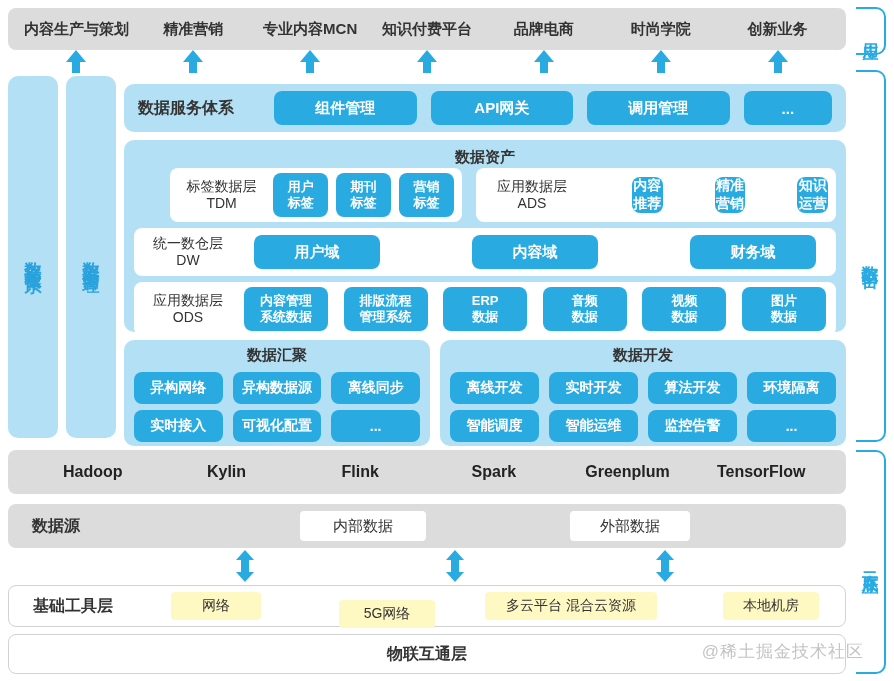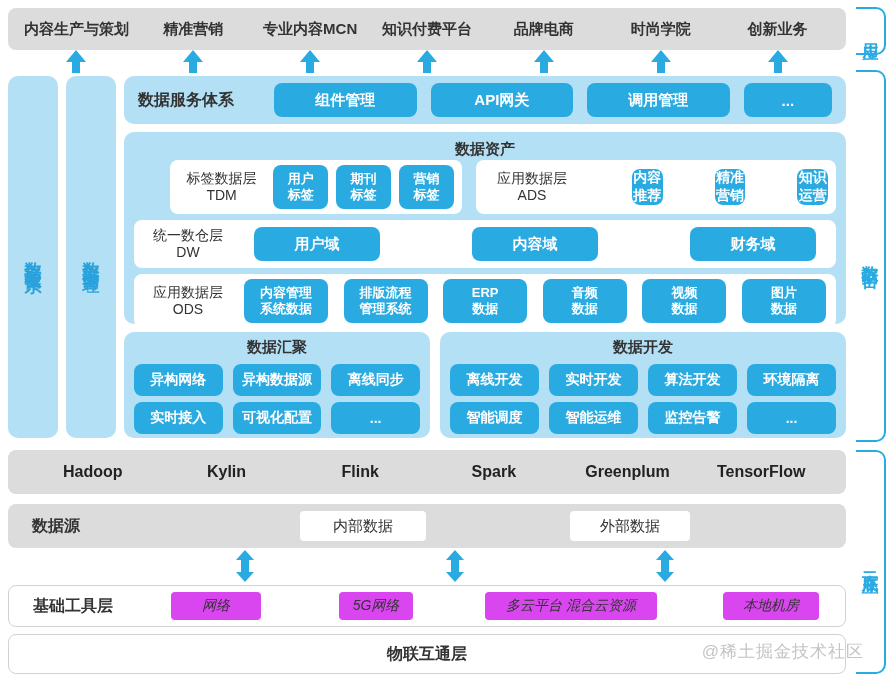--- a/index.html
+++ b/index.html
@@ -21,21 +21,21 @@
   .up-arrow .stem { width:8px; height:11px; background:#29abe2; }
 
   
   .vbar { position:absolute; top:76px; width:50px; height:362px; background:#b3e0f5; border-radius:10px;
     display:flex; align-items:center; justify-content:center; }
   .vbar span { writing-mode:vertical-rl; text-orientation:upright; font-size:17px; font-weight:bold;
     color:#2aa2dc; letter-spacing:3px; }
   .vbar1 { left:8px; } .vbar2 { left:66px; }
 
   
-  .panels { position:absolute; left:124px; top:76px; width:722px; }
+  .panels { position:absolute; left:124px; top:84px; width:722px; }
   .panel { background:#b3e0f5; border-radius:10px; }
 
   .svc-panel { height:48px; display:flex; align-items:center; padding:0 14px; gap:14px; }
   .panel-label { font-size:16px; font-weight:bold; color:#333; white-space:nowrap; }
   .svc-panel .panel-label { width:122px; }
   .btn { background:#29abe2; color:#fff; border-radius:8px; display:flex; flex-direction:column;
     align-items:center; justify-content:center; text-align:center; font-weight:bold; }
   .svc-btn { flex:1; height:34px; font-size:15px; }
   .svc-btn.dots { flex:0.62; }
 
@@ -87,24 +87,24 @@
     border-bottom:10px solid #29abe2; }
   .dbl-arrow .stem { width:8px; height:12px; background:#29abe2; }
   .dbl-arrow .head-down { width:0; height:0; border-left:9px solid transparent; border-right:9px solid transparent;
     border-top:10px solid #29abe2; }
 
   
   .tools-bar { position:absolute; left:8px; top:585px; width:838px; height:42px; background:#fff;
     border:1px solid #d2d2d2; border-radius:8px; }
   .tools-label { position:absolute; left:24px; top:0; height:40px; display:flex; align-items:center;
     font-size:16px; font-weight:bold; color:#333; }
-  .tool-box { position:absolute; top:6px; height:28px; background:#d946ef; border-radius:4px;
-    display:flex; align-items:center; justify-content:center; font-size:14px; color:#333; padding:12px 10px;font-style:italic; }
+  .tool-box { position:absolute; top:6px; height:28px; background:#fef9c3; border-radius:4px;
+    display:flex; align-items:center; justify-content:center; font-size:14px; color:#333; padding:12px 10px; }
   .tool-box1 { left:162px; width:90px; }
-  .tool-box2 { left:330px; width:74px; }
+  .tool-box2 { left:330px; width:96px;margin-top:8px; }
   .tool-box3 { left:476px; width:172px; }
   .tool-box4 { left:714px; width:96px; }
 
   
   .iot-bar { position:absolute; left:8px; top:634px; width:838px; height:40px; background:#fff;
     border:1px solid #d2d2d2; border-radius:8px; display:flex; align-items:center; justify-content:center;
     font-size:16px; font-weight:bold; color:#333; }
   .watermark { position:absolute; right:30px; top:640px; font-size:17px; color:#c4c4c4; letter-spacing:1px; }
 
   

